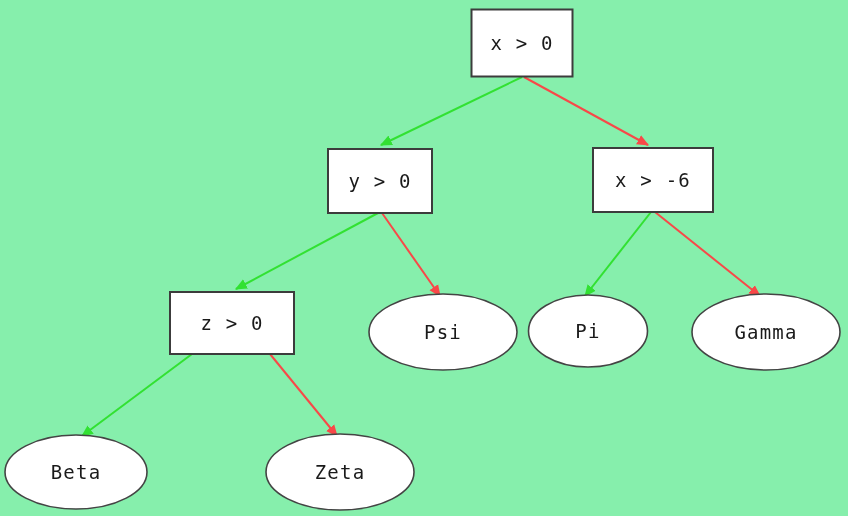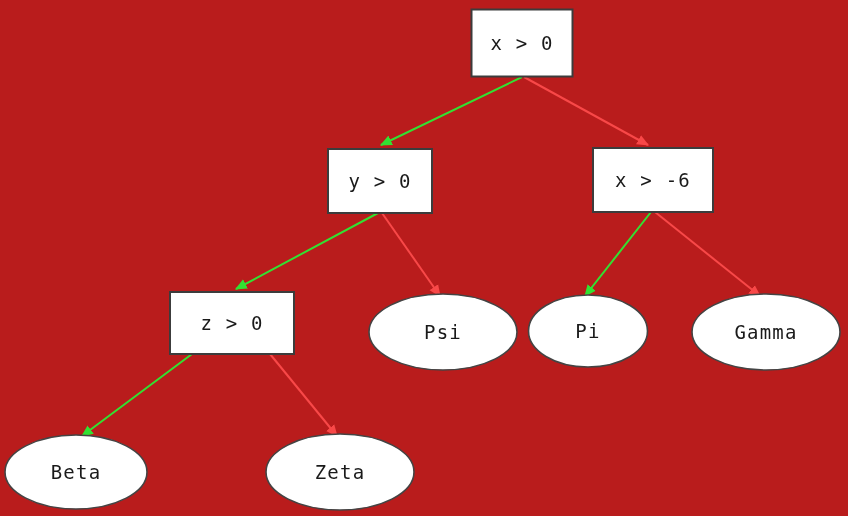--- a/index.html
+++ b/index.html
@@ -4,21 +4,21 @@
 <style>
   html, body {
     margin: 0;
     padding: 0;
     background: #ffffff;
   }
   #diagram-root {
     position: relative;
     width: 848px;
     height: 516px;
-    background: #b91c1c;
+    background: #86efac;
     overflow: hidden;
     font-family: "DejaVu Sans Mono", "Liberation Mono", monospace;
   }
   #tree-svg {
     position: absolute;
     top: 0;
     left: 0;
     width: 848px;
     height: 516px;
   }

